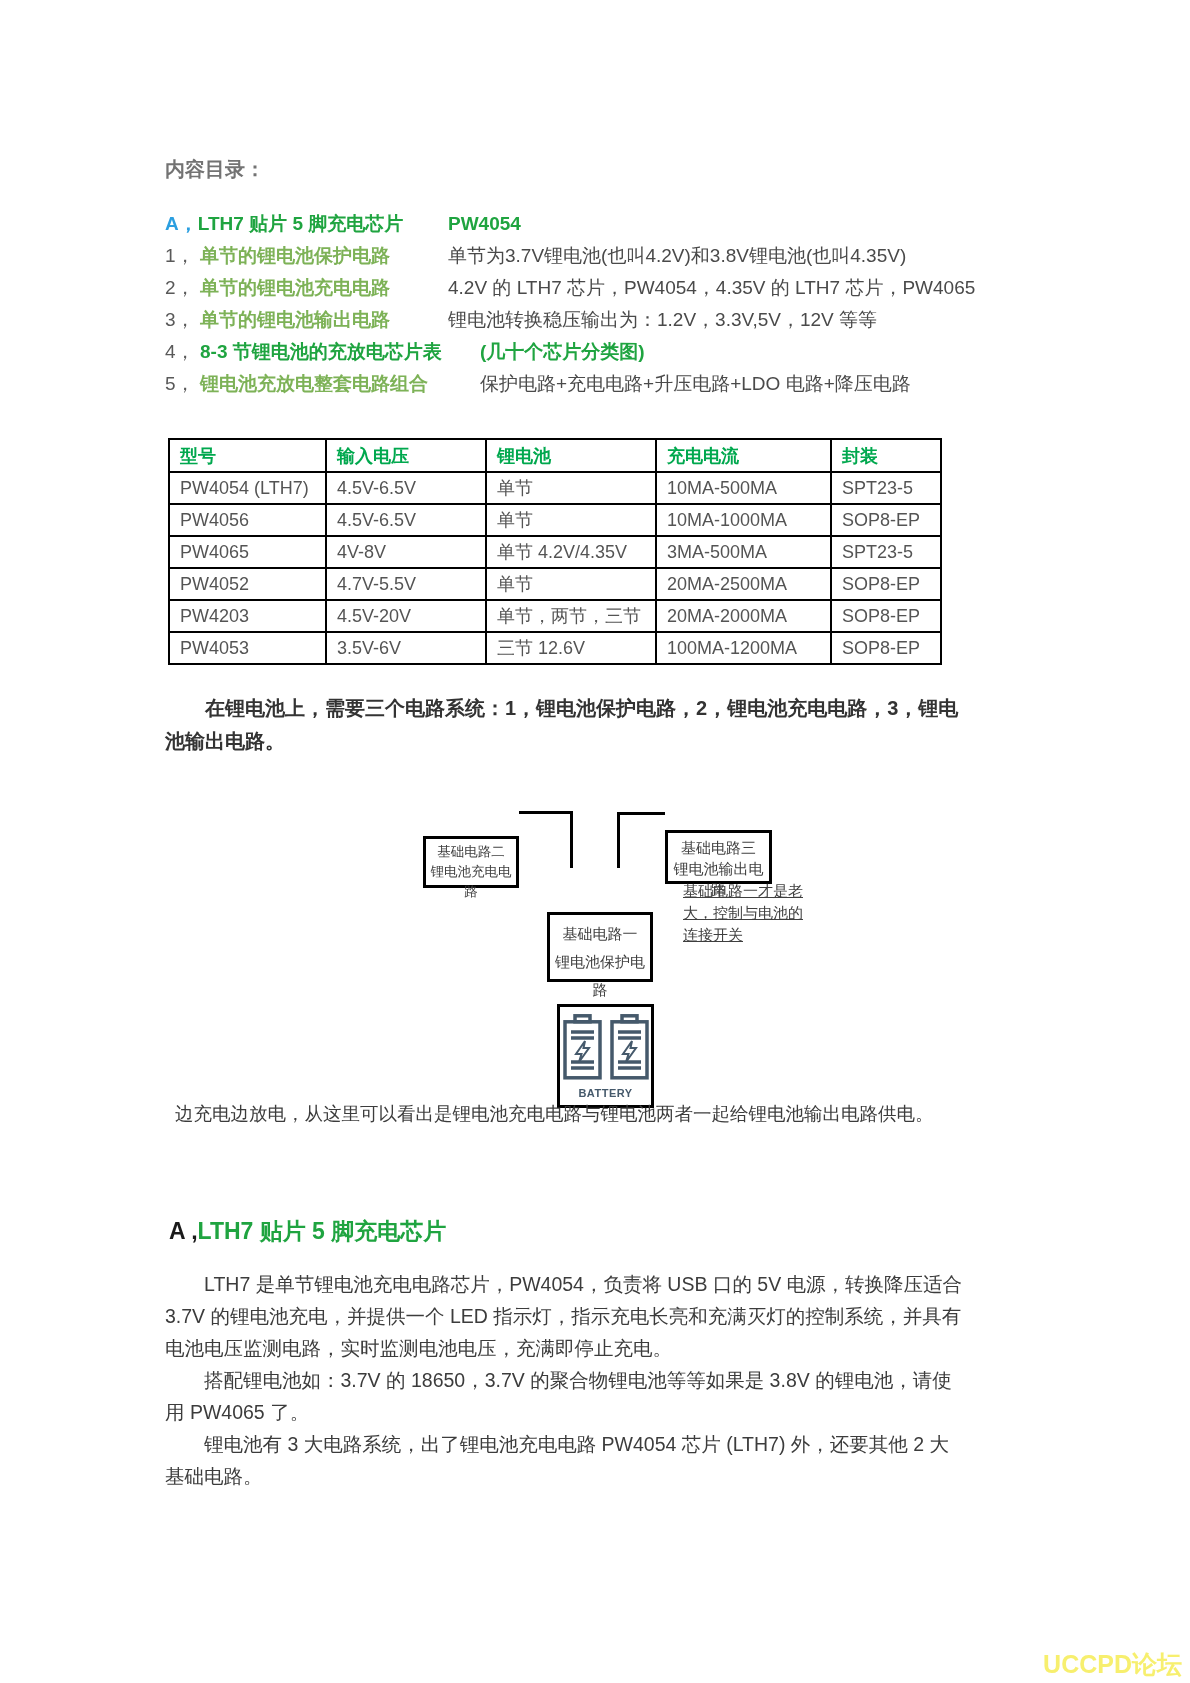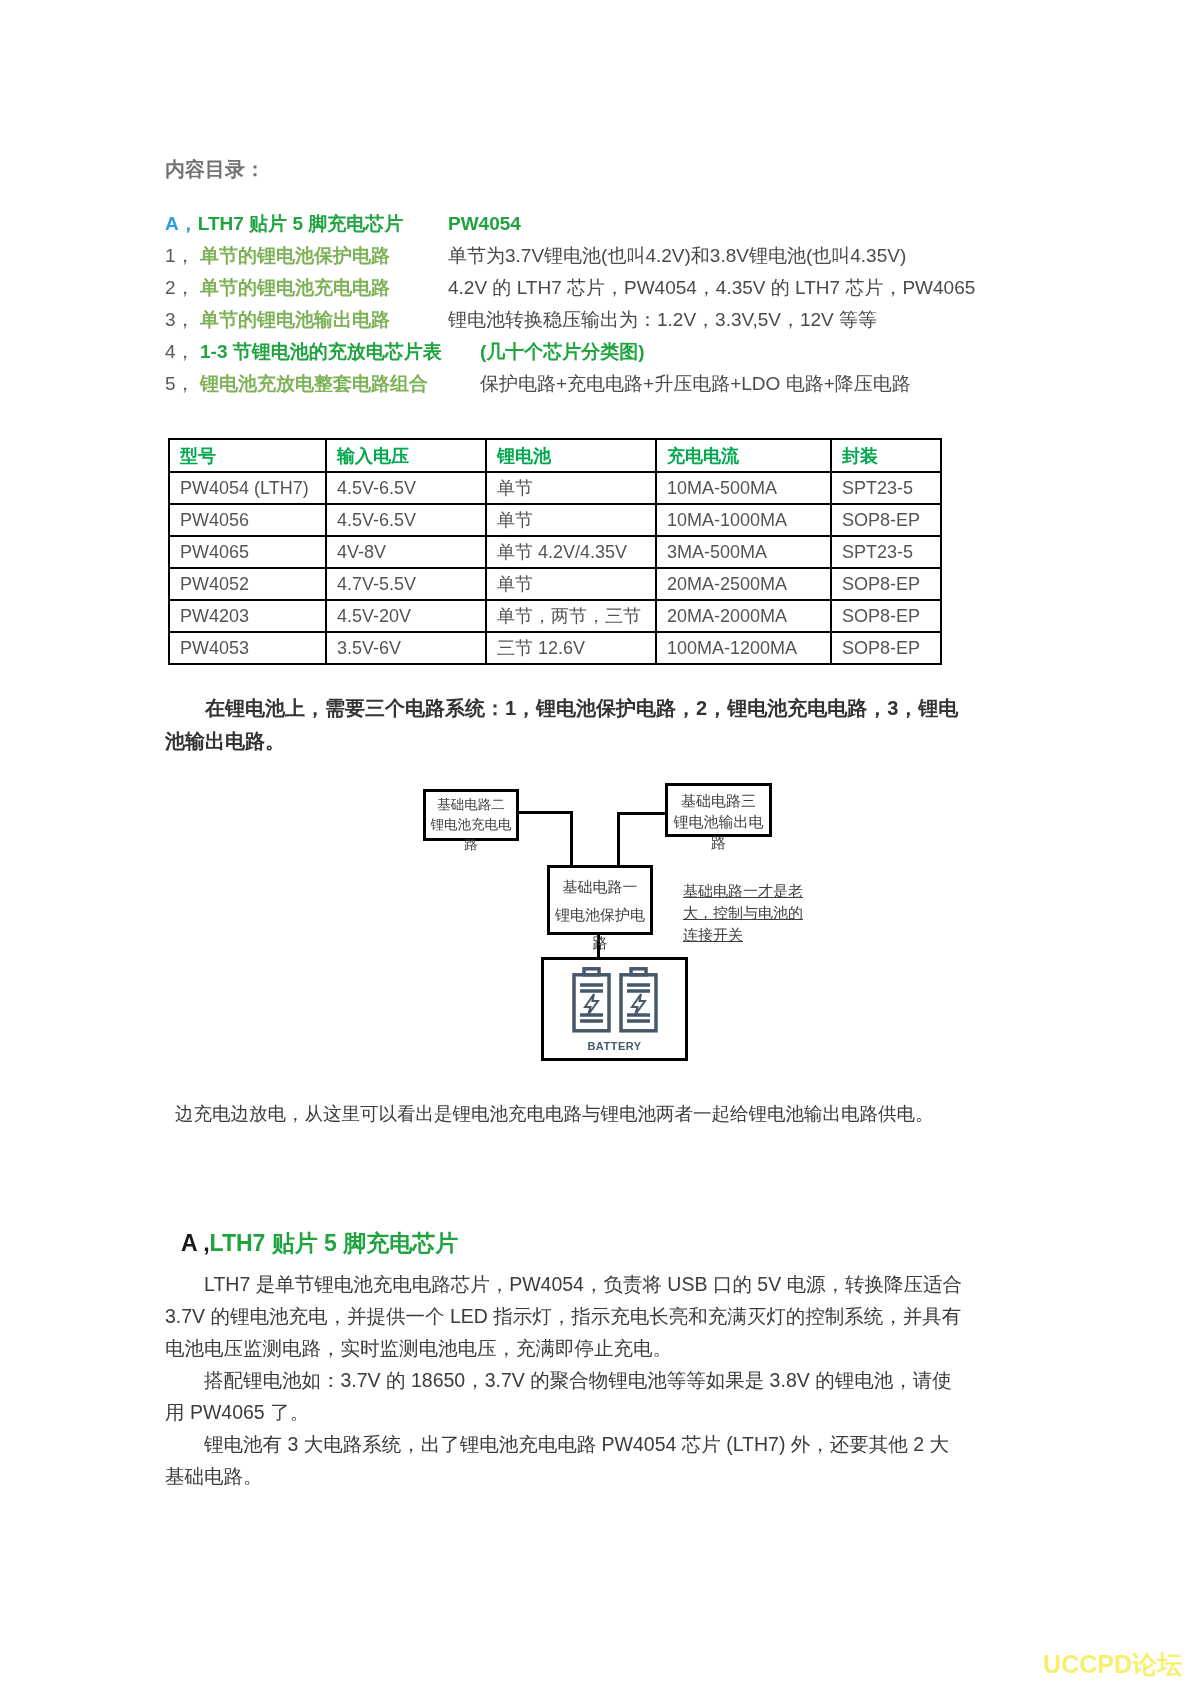--- a/index.html
+++ b/index.html
@@ -28,32 +28,32 @@
   table.chip-table th,table.chip-table td{
     border:2px solid #000;padding:0 0 0 10px;text-align:left;box-sizing:border-box;overflow:hidden;white-space:nowrap;
   }
   table.chip-table th{height:33px;font-weight:bold;color:#00a84e;}
   table.chip-table td{height:32px;font-weight:normal;}
   
   .intro{position:absolute;left:165px;top:692px;width:812px;font-size:20px;line-height:33px;
     font-weight:bold;color:#333333;text-indent:2em;margin:0;}
   
   .diagram{position:absolute;left:380px;top:780px;width:460px;height:300px;}
-  .dbox{position:absolute;border:3px solid #000;background:#fff;text-align:center;color:#3f3f3f;box-sizing:border-box;}
+  .dbox{position:absolute;border:3px solid #000;background:#fff;text-align:center;color:#3f3f3f;box-sizing:border-box;margin-top:47px;}
   .box-charge{left:43px;top:9px;width:96px;height:52px;font-size:13.5px;line-height:20px;padding-top:3px;}
   .box-output{left:285px;top:3px;width:107px;height:54px;font-size:15px;line-height:21px;padding-top:4px;}
   .box-protect{left:167px;top:85px;width:106px;height:70px;font-size:15px;line-height:28px;padding-top:5px;}
   .dline{position:absolute;background:#000;}
-  .battery-box{left:161px;top:177px;width:147px;height:104px;padding-top:7px;}
+  .battery-box{left:177px;top:177px;width:97px;height:104px;padding-top:7px;}
   .battery-label{font-size:11px;font-weight:bold;letter-spacing:0.5px;color:#45596b;margin-top:1px;}
   .dnote{position:absolute;left:303px;top:100px;width:140px;font-size:15px;line-height:22px;color:#3f3f3f;text-align:left;text-decoration:underline;}
   
   .caption{position:absolute;left:175px;top:1102px;width:1000px;font-size:18.5px;line-height:24px;
     color:#3c3c3c;white-space:nowrap;margin:0;}
-  .section-heading{position:absolute;left:165px;top:1212px;margin:16px;font-size:23px;line-height:30px;font-weight:bold;text-align:right;}
+  .section-heading{position:absolute;left:165px;top:1212px;margin:4px;font-size:23px;line-height:30px;font-weight:bold;text-align:right;}
   .section-heading .hx{color:#1a1a1a;}
   .section-heading .hl{color:#1fa440;}
   .body-copy{position:absolute;left:165px;top:1268px;width:802px;}
   .body-copy p{margin:0;font-size:19.5px;line-height:32px;color:#3c3c3c;text-indent:2em;}
   
   .watermark{position:absolute;right:8px;top:1648px;font-size:25px;color:#f7ef6e;font-weight:bold;}
 </style>
 </head>
 <body>
 
@@ -85,21 +85,21 @@
 
     <div class="toc-line">
       <span class="toc-label w1">
         <span class="toc-num">3，</span><span class="green-light bold">单节的锂电池输出电路</span>
       </span>
       <span class="toc-desc">锂电池转换稳压输出为：1.2V，3.3V,5V，12V 等等</span>
     </div>
 
     <div class="toc-line">
       <span class="toc-label w2">
-        <span class="toc-num">4，</span><span class="green-dark bold">1-3 节锂电池的充放电芯片表</span>
+        <span class="toc-num">4，</span><span class="green-dark bold">8-3 节锂电池的充放电芯片表</span>
       </span>
       <span class="green-dark bold">(几十个芯片分类图)</span>
     </div>
 
     <div class="toc-line">
       <span class="toc-label w2">
         <span class="toc-num">5，</span><span class="green-light bold">锂电池充放电整套电路组合</span>
       </span>
       <span class="toc-desc">保护电路+充电电路+升压电路+LDO 电路+降压电路</span>
     </div>

